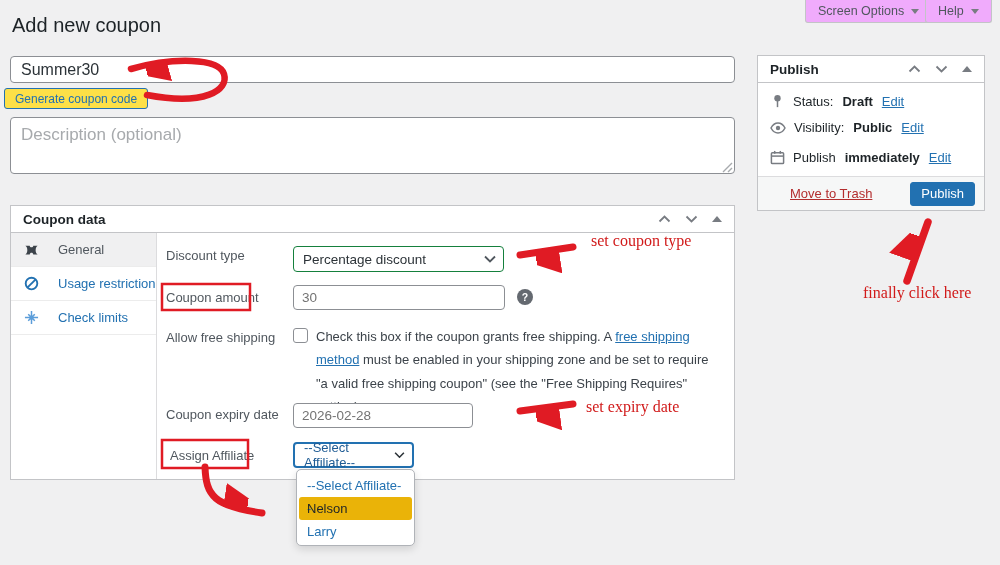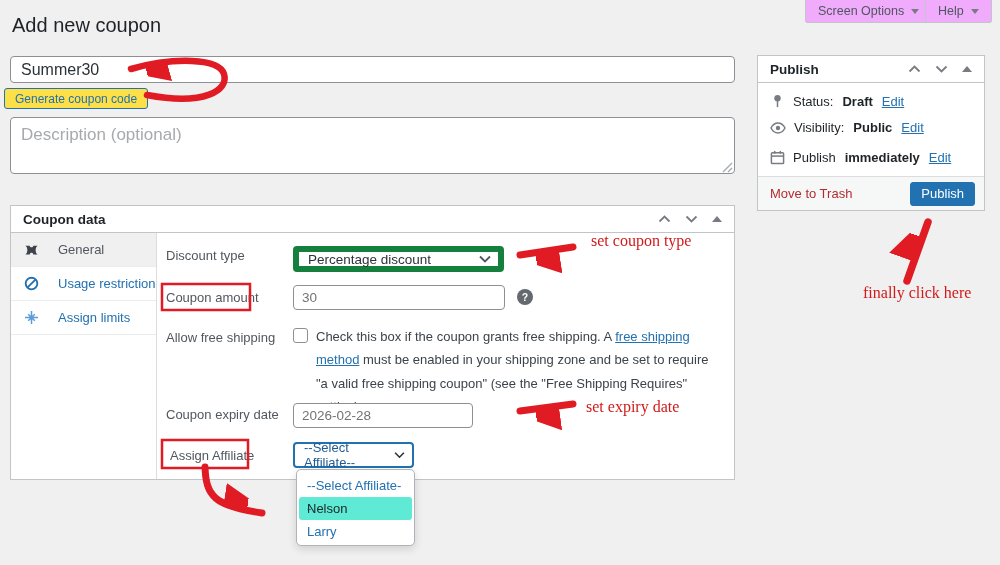--- a/index.html
+++ b/index.html
@@ -76,21 +76,21 @@
   .cd-tab.active { background: #f0f0f1; color: #50575e; }
   .cd-fields { position: relative; flex: 1; }
 
   .f-label { position: absolute; font-size: 13px; color: #50575e; }
   .f-input {
     position: absolute; background: #fff; border: 1px solid #8c8f94; border-radius: 4px;
     font-size: 13.5px; color: #737373; padding: 0 8px;
     font-family: "Liberation Sans", sans-serif;
   }
   .f-select {
-    position: absolute; background: #fff; border: 6px solid #15803d; border-radius: 4px;
+    position: absolute; background: #fff; border: 1px solid #15803d; border-radius: 4px;
     font-size: 13.5px; color: #2c3338; display: flex; align-items: center;
     padding: 0 26px 0 9px; cursor: pointer;
   }
   .chev { position: absolute; right: 7px; top: 50%; transform: translateY(-50%); display: flex; }
   .help-tip {
     position: absolute; width: 16px; height: 16px; border-radius: 50%;
     background: #646970; color: #fff; font-size: 10.5px; font-weight: bold;
     display: flex; align-items: center; justify-content: center; cursor: pointer;
   }
   .ship-text { position: absolute; font-size: 13px; color: #3c434a; line-height: 23.3px; }
@@ -101,32 +101,32 @@
   }
 
   
   #affiliate-select { border: 2px solid #2271b1; color: #1e5b94; font-size: 13px; }
   #affiliate-dropdown {
     position: absolute; left: 296px; top: 469px; width: 119px; height: 77px;
     background: #fff; border: 1px solid #b0b3b8; border-radius: 5px;
     box-shadow: 0 3px 8px rgba(0,0,0,.14); padding-top: 4px; z-index: 5;
   }
   .dd-option { height: 23px; line-height: 23px; padding: 0 10px; font-size: 13px; color: #2271b1; cursor: pointer; }
-  .dd-option.highlight { background: #5eead4; color: #1d2327; border-radius: 3px; margin: 0 2px; padding: 0 8px; }
+  .dd-option.highlight { background: #eab308; color: #1d2327; border-radius: 3px; margin: 0 2px; padding: 0 8px; }
 
   
   .pub-row { position: absolute; left: 12px; display: flex; align-items: center; gap: 8px; font-size: 13px; color: #1d2327; }
   .pub-row b { margin: 0 1px; }
   .pub-row a { color: #2271b1; text-decoration: underline; cursor: pointer; }
   .pub-footer {
     position: absolute; left: 0; bottom: 0; width: 100%; height: 34px;
     background: #f6f7f7; border-top: 1px solid #dcdcde;
     display: flex; align-items: center; padding: 0 9px 0 12px;
   }
-  #move-to-trash { font-size: 13px; color: #b32d2e; cursor: pointer; }
+  #move-to-trash { font-size: 13px; color: #b32d2e; text-decoration: underline; cursor: pointer; margin-left: 20px; }
   #publish-btn {
     margin-left: auto; height: 24px; padding: 0 10px;
     background: #2271b1; border: 1px solid #2271b1; border-radius: 3px;
     color: #fff; font-size: 13px; cursor: pointer; font-family: "Liberation Sans", sans-serif;
   }
 
   
   #annotation-overlay { position: absolute; left: 0; top: 0; width: 1000px; height: 565px; pointer-events: none; z-index: 9; }
   .red-note {
     position: absolute; font-family: "Liberation Serif", serif;
@@ -187,21 +187,21 @@
           <circle cx="8" cy="8" r="6.2" stroke="#2271b1" stroke-width="2" fill="none"></circle>
           <line x1="3.8" y1="12.2" x2="12.2" y2="3.8" stroke="#2271b1" stroke-width="2"></line>
         </svg>
         <span>Usage restriction</span>
       </div>
       <div class="cd-tab">
         <svg width="15" height="15" viewBox="0 0 16 16">
           <path d="M8,1 L8,15 M1,8 L15,8 M4.5,4.5 L11.5,11.5 M11.5,4.5 L4.5,11.5" stroke="#5b9dd9" stroke-width="1.6"></path>
           <circle cx="8" cy="8" r="2" fill="#5b9dd9"></circle>
         </svg>
-        <span>Assign limits</span>
+        <span>Check limits</span>
       </div>
     </div>
     <div class="cd-fields">
 
       <span class="f-label" style="left:9px; top:15px;">Discount type</span>
       <div class="f-select" style="left:136px; top:13px; width:211px; height:26px;">
         <span>Percentage discount</span>
         <span class="chev">
           <svg width="12" height="8" viewBox="0 0 12 8">
               <path d="M1,1.5 L6,6.5 L11,1.5" stroke="#50575e" stroke-width="1.8" fill="none"></path>

